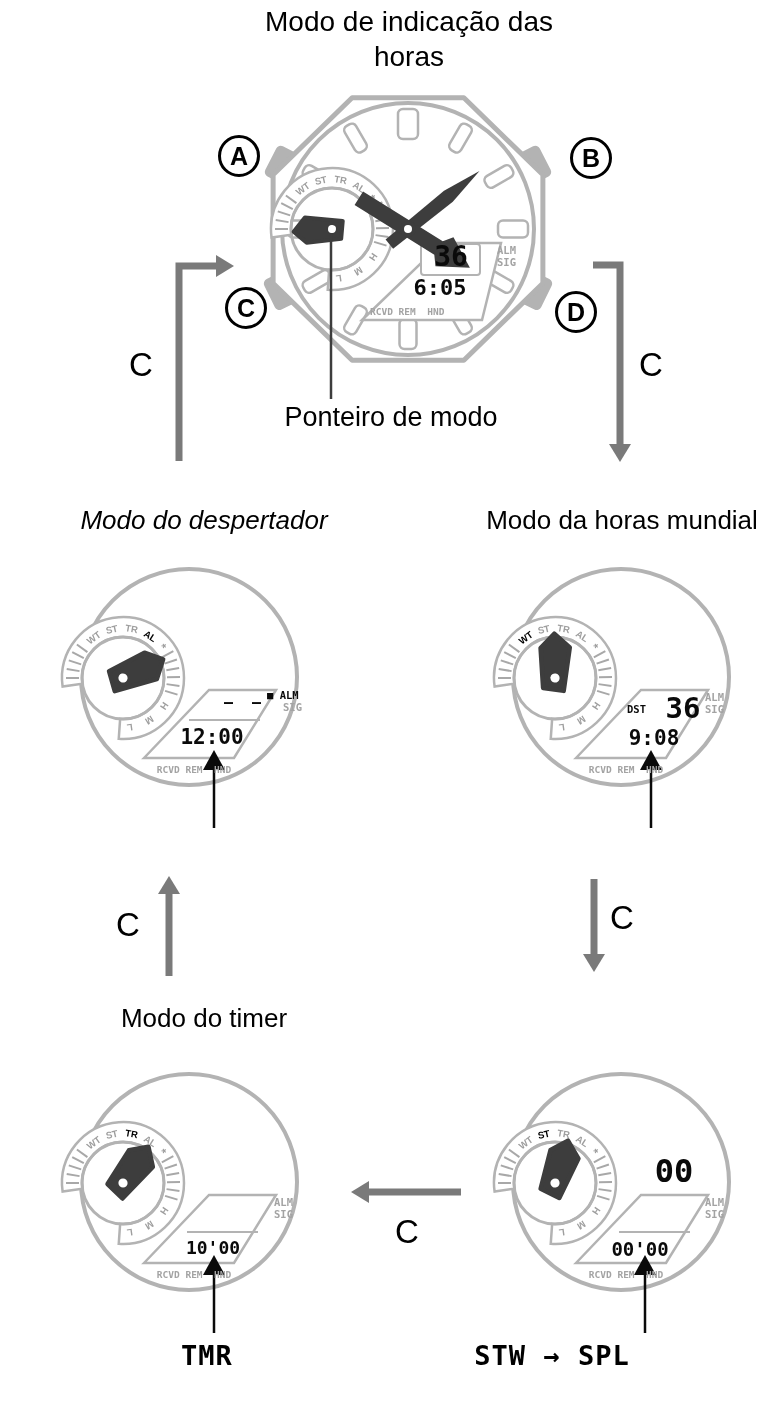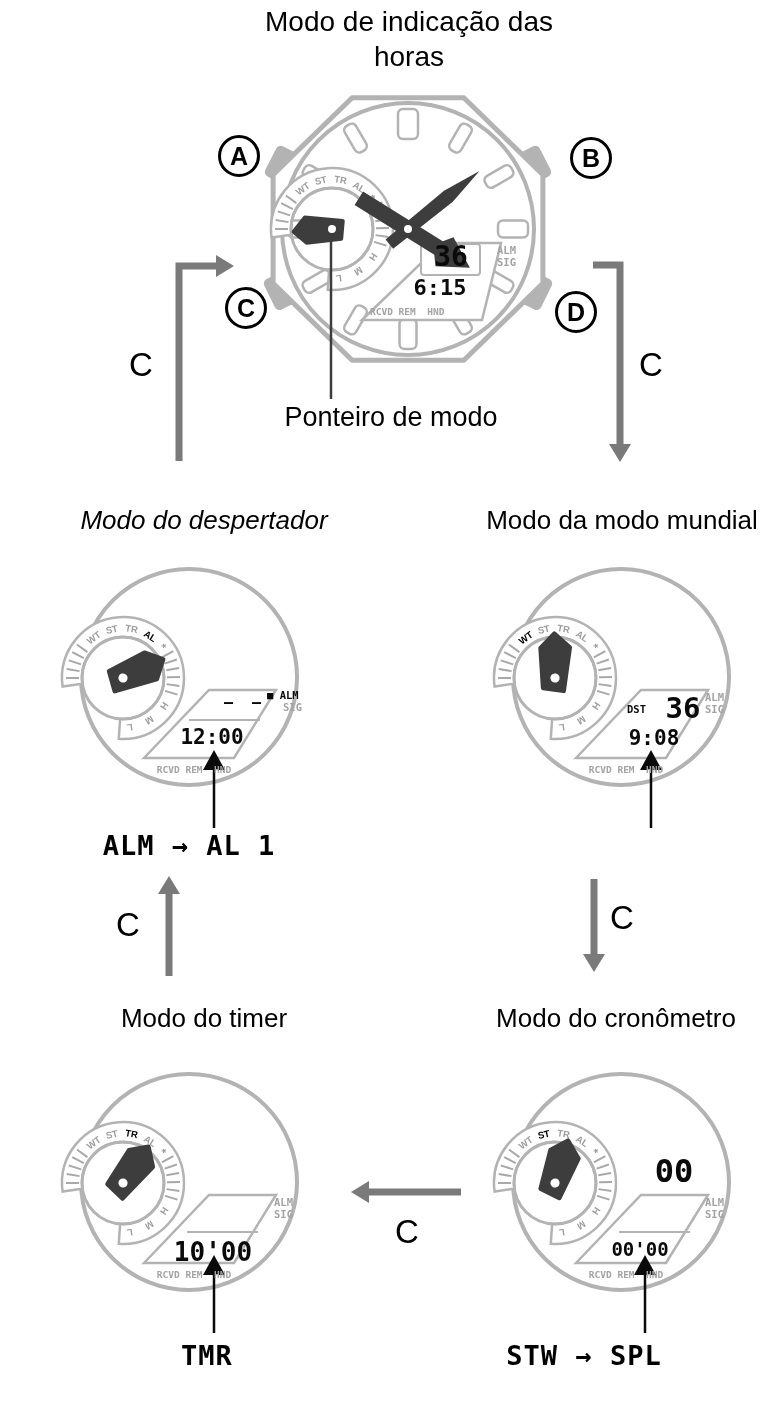--- a/index.html
+++ b/index.html
@@ -279,48 +279,46 @@
 
   <div class="abs ml" style="left:367px;top:402px;font-size:27px;">Ponteiro de modo</div>
 
   <div class="abs cl c" style="left:117px;top:346px;">C</div>
   <div class="abs cl c" style="left:627px;top:346px;">C</div>
   <div class="abs cl c" style="left:104px;top:906px;">C</div>
   <div class="abs cl c" style="left:598px;top:899px;">C</div>
   <div class="abs cl c" style="left:383px;top:1213px;">C</div>
 
   <div class="abs ml" style="left:180px;top:505px;font-style:italic;">Modo do despertador</div>
-  <div class="abs ml" style="left:598px;top:505px;">Modo da modo mundial</div>
+  <div class="abs ml" style="left:598px;top:505px;">Modo da horas mundial</div>
   <div class="abs ml" style="left:180px;top:1003px;">Modo do timer</div>
-  <div class="abs ml" style="left:592px;top:1003px;">Modo do cronômetro</div>
-
-  <div class="abs cap" style="left:165px;top:830px;">ALM → AL 1</div>
+
   <div class="abs cap" style="left:183px;top:1340px;">TMR</div>
-  <div class="abs cap" style="left:560px;top:1340px;">STW → SPL</div>
+  <div class="abs cap" style="left:528px;top:1340px;">STW → SPL</div>
 
   <div class="abs lcd c" style="left:427px;top:243px;font-size:28px;">36</div>
-  <div class="abs lcd c" style="left:416px;top:277px;font-size:22px;">6:15</div>
+  <div class="abs lcd c" style="left:416px;top:277px;font-size:22px;">6:05</div>
   <div class="abs lcd gray" style="left:473px;top:245px;font-size:10.5px;">ALM</div>
   <div class="abs lcd gray" style="left:473px;top:257px;font-size:10.5px;">SIG</div>
   <div class="abs lcd gray" style="left:346px;top:307px;font-size:9.5px;">RCVD REM  HND</div>
 
   <div class="abs lcd c" style="left:221px;top:695px;font-size:15px;letter-spacing:5px;">– –</div>
   <div class="abs lcd" style="left:243px;top:690px;font-size:10.5px;">■ ALM</div>
   <div class="abs lcd gray" style="left:259px;top:702px;font-size:10.5px;">SIG</div>
   <div class="abs lcd c" style="left:188px;top:727px;font-size:21px;">12:00</div>
   <div class="abs lcd gray c" style="left:170px;top:765px;font-size:9.5px;">RCVD REM  HND</div>
 
   <div class="abs lcd" style="left:603px;top:704px;font-size:10.5px;">DST</div>
   <div class="abs lcd c" style="left:659px;top:694px;font-size:29px;">36</div>
   <div class="abs lcd c" style="left:630px;top:728px;font-size:21px;">9:08</div>
   <div class="abs lcd gray" style="left:681px;top:692px;font-size:10.5px;">ALM</div>
   <div class="abs lcd gray" style="left:681px;top:704px;font-size:10.5px;">SIG</div>
   <div class="abs lcd gray c" style="left:602px;top:765px;font-size:9.5px;">RCVD REM  HND</div>
 
-  <div class="abs lcd c" style="left:189px;top:1239px;font-size:26px;">10'00</div>
+  <div class="abs lcd c" style="left:189px;top:1239px;font-size:18px;">10'00</div>
   <div class="abs lcd gray" style="left:250px;top:1197px;font-size:10.5px;">ALM</div>
   <div class="abs lcd gray" style="left:250px;top:1209px;font-size:10.5px;">SIG</div>
   <div class="abs lcd gray c" style="left:170px;top:1270px;font-size:9.5px;">RCVD REM  HND</div>
 
   <div class="abs lcd c" style="left:650px;top:1155px;font-size:32px;">00</div>
   <div class="abs lcd c" style="left:616px;top:1240px;font-size:19px;">00'00</div>
   <div class="abs lcd gray" style="left:681px;top:1197px;font-size:10.5px;">ALM</div>
   <div class="abs lcd gray" style="left:681px;top:1209px;font-size:10.5px;">SIG</div>
   <div class="abs lcd gray c" style="left:602px;top:1270px;font-size:9.5px;">RCVD REM  HND</div>
 

